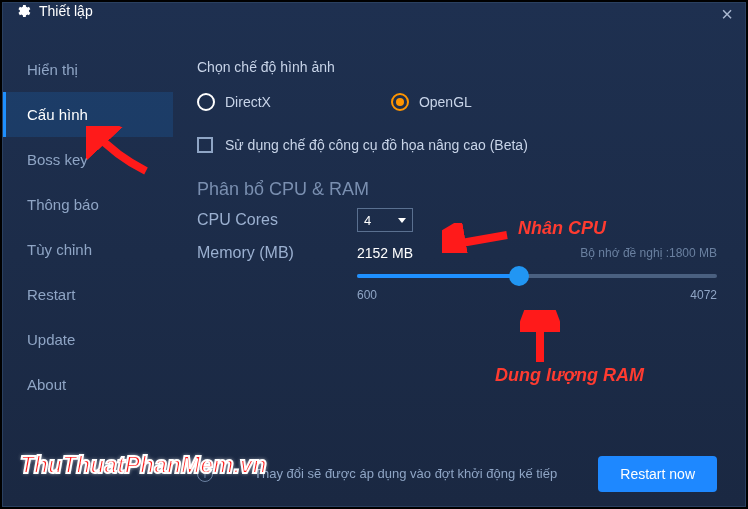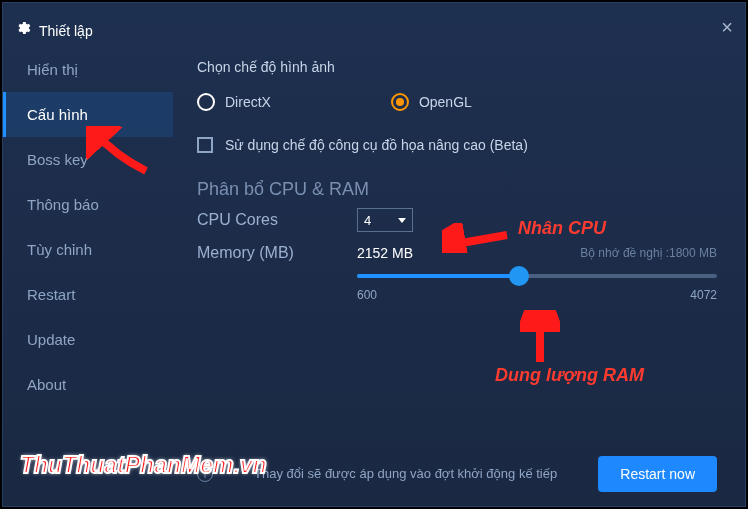--- a/index.html
+++ b/index.html
@@ -1,18 +1,18 @@
 <!DOCTYPE html>
 <html><head>
 <meta charset="utf-8">
 <style>
 * { margin: 0; padding: 0; box-sizing: border-box; font-family: "Segoe UI", Arial, sans-serif; }
 body { background: #000; width: 748px; height: 509px; overflow: hidden; position: relative; }
 .window { position: absolute; inset: 2px; background: linear-gradient(180deg, #1e3050 0%, #1a2842 100%); border: 1px solid #2a4060; }
-.titlebar { height: 36px; display: flex; align-items: flex-end; padding: 0 12px; color: #fff; font-size: 14px; }
+.titlebar { height: 36px; display: flex; align-items: flex-start; padding: 0 12px; color: #fff; font-size: 14px; }
 .titlebar .gear { margin-right: 8px; }
 .titlebar .close { margin-left: auto; font-size: 20px; cursor: pointer; color: #aab8d0; }
 .body { display: flex; height: calc(100% - 36px); }
 .sidebar { width: 190px; padding-top: 8px; }
 .nav-item { padding: 14px 24px; color: #8fa5c5; font-size: 15px; cursor: pointer; }
 .nav-item.active { color: #fff; background: rgba(30,144,255,0.15); border-left: 3px solid #1e90ff; padding-left: 21px; }
 .content { flex: 1; padding: 20px 28px 0 24px; color: #c8d4e8; font-size: 14px; position: relative; }
 .section-title { color: #c8d4e8; font-size: 14px; margin-bottom: 18px; }
 .radios { display: flex; gap: 120px; margin-bottom: 26px; }
 .radio { display: flex; align-items: center; gap: 10px; cursor: pointer; }

